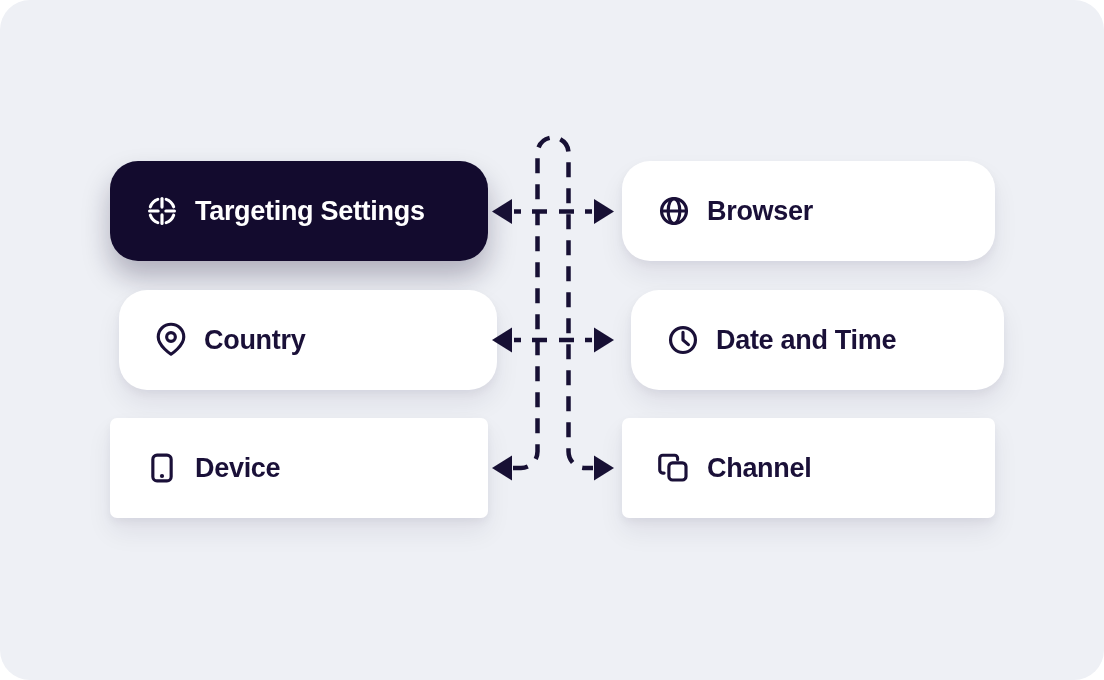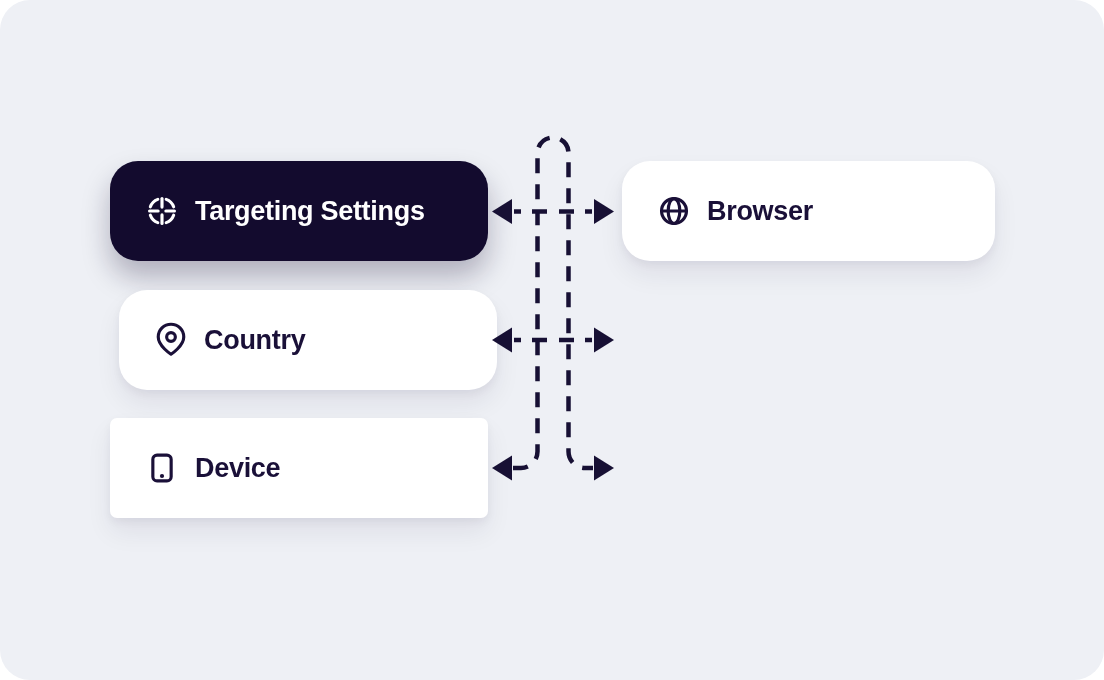--- a/index.html
+++ b/index.html
@@ -76,21 +76,39 @@
     <span class="icon">
       <svg viewBox="0 0 24 24">
         <circle cx="12" cy="12" r="8.3"></circle>
         <path d="M3.7 12 L20.3 12"></path>
         <ellipse cx="12" cy="12" rx="3.9" ry="8.3"></ellipse>
       </svg>
     </span>
     <span class="label">Browser</span>
   </div>
 
+  <div class="card card--right row-2">
+    <span class="icon">
+      <svg viewBox="0 0 24 24">
+        <circle cx="12" cy="12" r="8.3"></circle>
+        <polyline points="12 6.9 12 12 15.6 15.1"></polyline>
+      </svg>
+    </span>
+    <span class="label">Date and Time</span>
+  </div>
 
+  <div class="card card--right row-3">
+    <span class="icon">
+      <svg viewBox="0 0 24 24">
+        <rect x="8.6" y="8.6" width="11.4" height="11.4" rx="2.4"></rect>
+        <path d="M5.4 15.4h-.9a2 2 0 0 1-2-2V5.5a2 2 0 0 1 2-2h7.9a2 2 0 0 1 2 2v.9"></path>
+      </svg>
+    </span>
+    <span class="label">Channel</span>
+  </div>
 
   <svg class="connector" viewBox="480 126 145 365" aria-hidden="true">
 
     <path class="dashed" d="M513 468 L521 468 A16.5 16.5 0 0 0 537.5 451.5 L537.5 153 A15.5 15.5 0 0 1 568.5 153 L568.5 451.5 A16.5 16.5 0 0 0 585 468 L593 468"></path>
 
     <path class="dashed" d="M547 211.5 L514 211.5"></path>
     <path class="dashed" d="M559 211.5 L592 211.5"></path>
 
     <path class="dashed" d="M547 340 L514 340"></path>
     <path class="dashed" d="M559 340 L592 340"></path>

